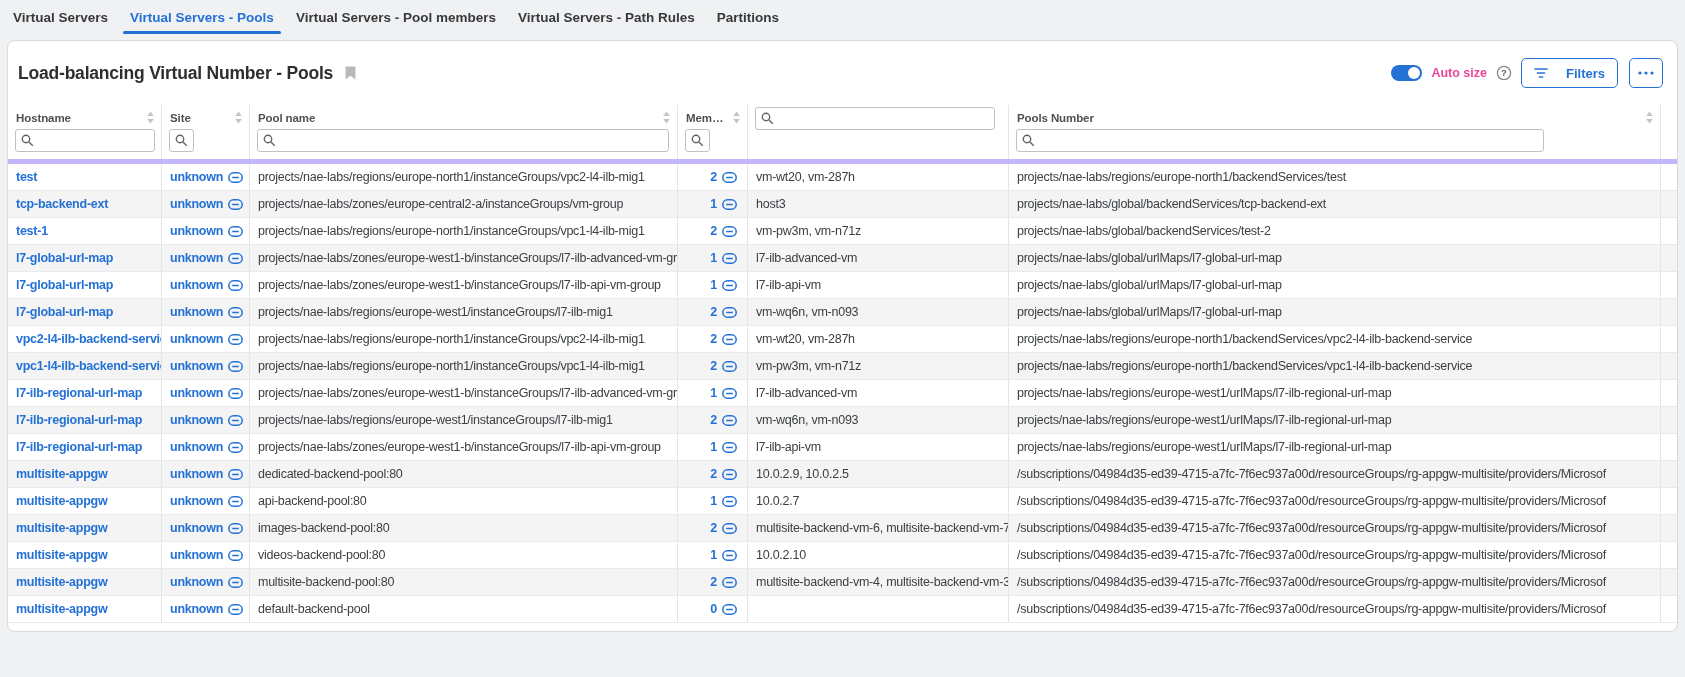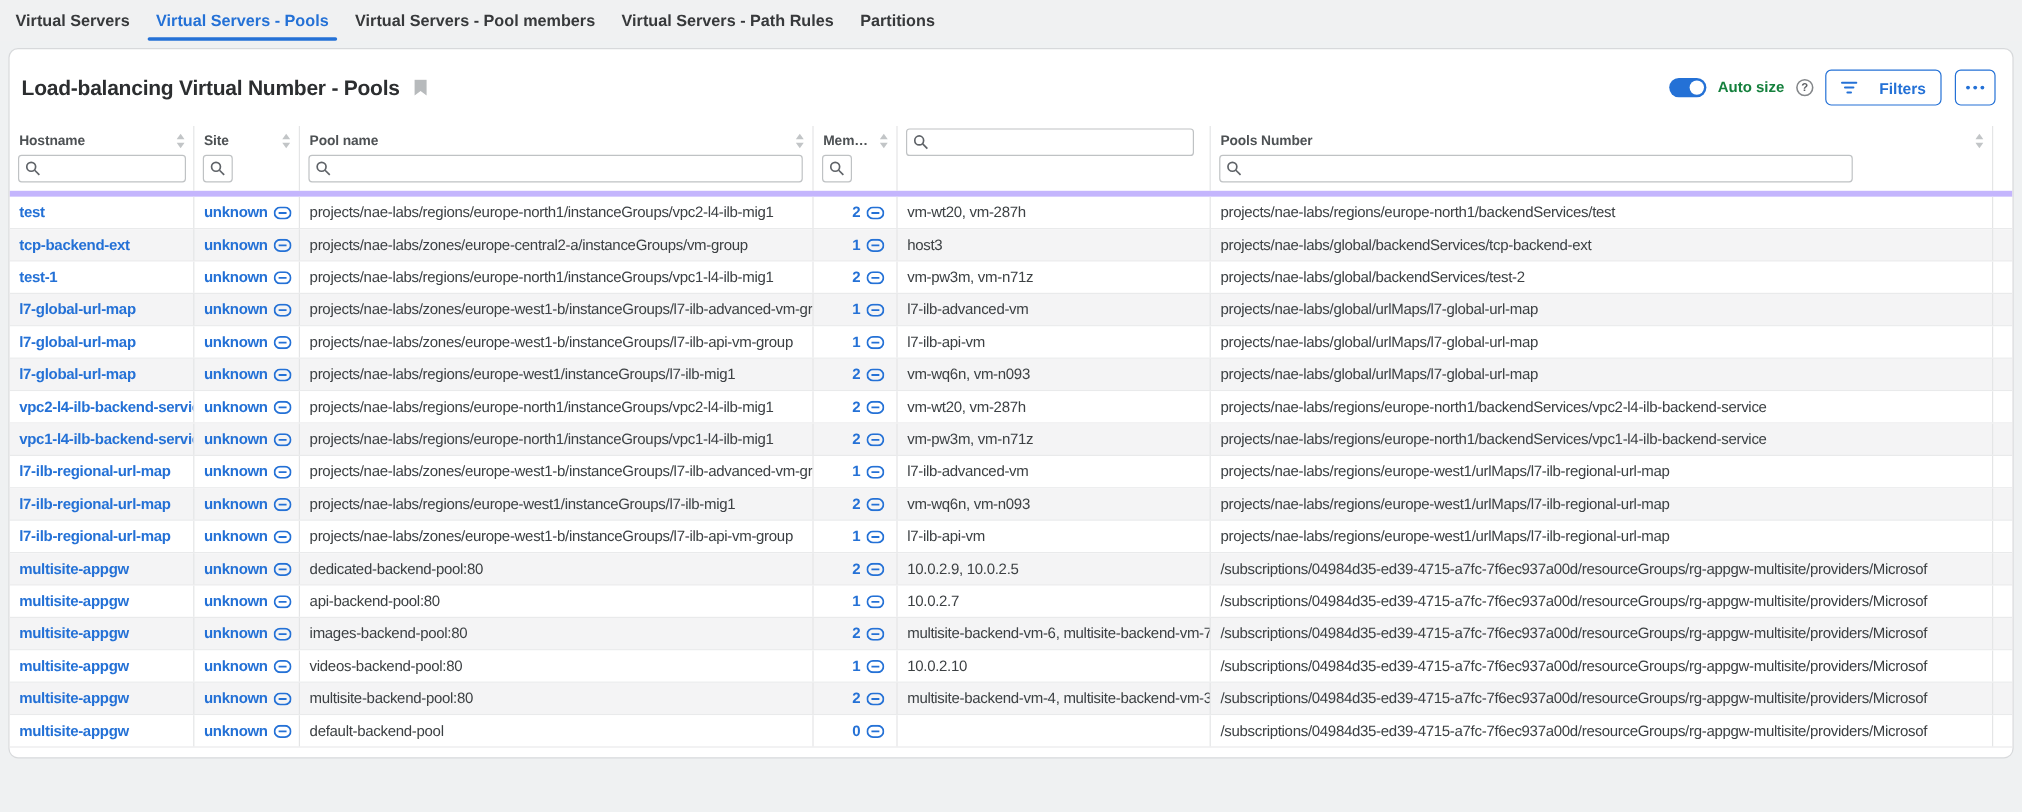--- a/index.html
+++ b/index.html
@@ -36,21 +36,21 @@
   .spacer { flex:1; }
   .controls { display:flex; align-items:center; gap:9px; }
   .toggle {
     width:31px; height:16px; border-radius:9px; background:var(--accent);
     position:relative; cursor:pointer; flex:none;
   }
   .toggle::after {
     content:""; position:absolute; right:2px; top:2px; width:12px; height:12px;
     border-radius:50%; background:#fff;
   }
-  .toggle-label { font-size:12.5px; font-weight:700; color:#15803d; }
+  .toggle-label { font-size:12.5px; font-weight:700; color:#ec4899; }
   .help { display:flex; align-items:center; cursor:pointer; }
   .btn {
     display:flex; align-items:center; gap:18px; height:30px; padding:0 12px;
     border:1px solid var(--accent); border-radius:5px; background:#fff;
     color:var(--accent); font-size:13px; font-weight:700; cursor:pointer;
   }
   .btn.more { padding:0 8px; margin-left:2px; }
 
   
   .grid-cols { display:grid; grid-template-columns:154px 88px 428px 70px 261px 652px 1fr; }

